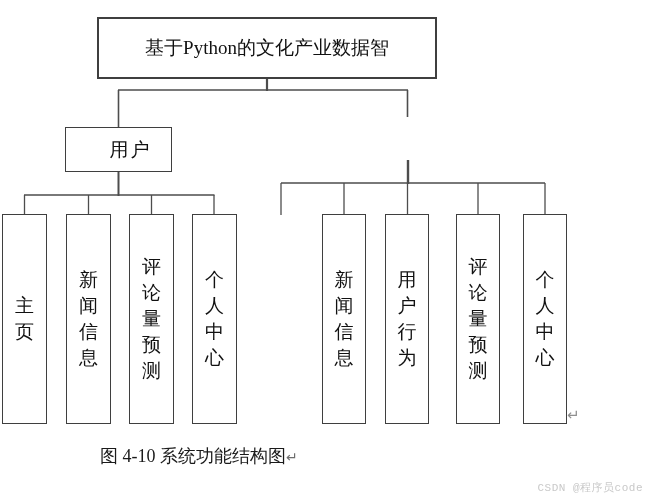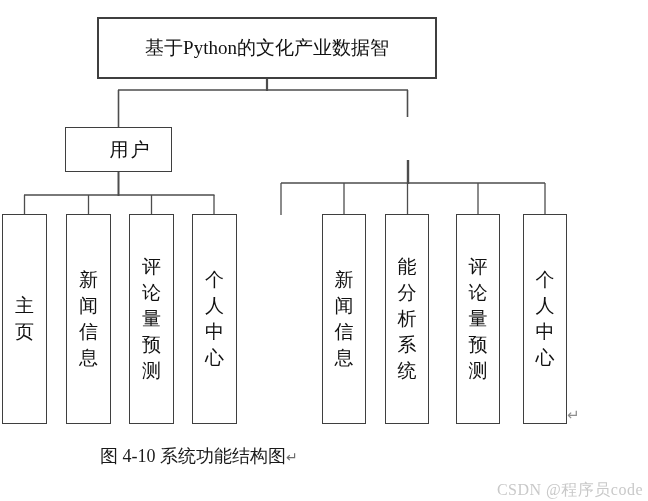--- a/index.html
+++ b/index.html
@@ -79,22 +79,22 @@
   .box-return {
     position: absolute;
     left: 567px; top: 406px;
     font-family: "DejaVu Sans", sans-serif;
     font-size: 15px;
     color: #8f8f8f;
   }
   .watermark {
     position: absolute;
     right: 5px; top: 480px;
-    font-family: Liberation Serif, serif;
-    font-size: 16px;
+    font-family: Liberation Mono, monospace;
+    font-size: 11px;
     color: #c9c9c9;
     letter-spacing: 0.5px;
   }
 </style>
 </head>
 <body>
 
 <div class="stage">
 
   <svg class="connectors" viewBox="0 0 648 501" xmlns="http://www.w3.org/2000/svg">
@@ -141,21 +141,21 @@
     <span class="vtext">评论量预测</span>
   </div>
   <div class="box leaf" style="left:192px;width:45px">
     <span class="vtext">个人中心</span>
   </div>
 
   <div class="box leaf" style="left:322px;width:44px">
     <span class="vtext">新闻信息</span>
   </div>
   <div class="box leaf" style="left:385px;width:44px">
-    <span class="vtext">能分析系统</span>
+    <span class="vtext">用户行为</span>
   </div>
   <div class="box leaf" style="left:456px;width:44px">
     <span class="vtext">评论量预测</span>
   </div>
   <div class="box leaf" style="left:523px;width:44px">
     <span class="vtext">个人中心</span>
   </div>
 
   <div class="box-return">↵</div>
 

